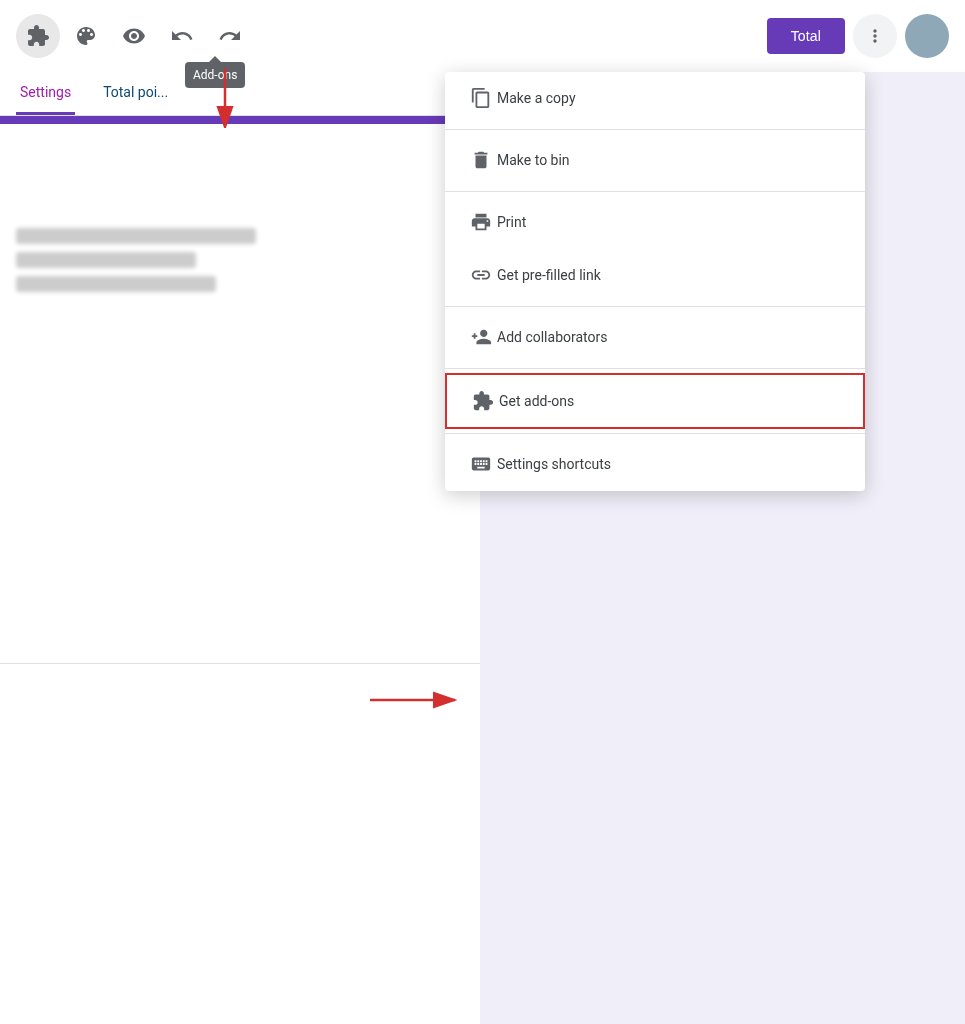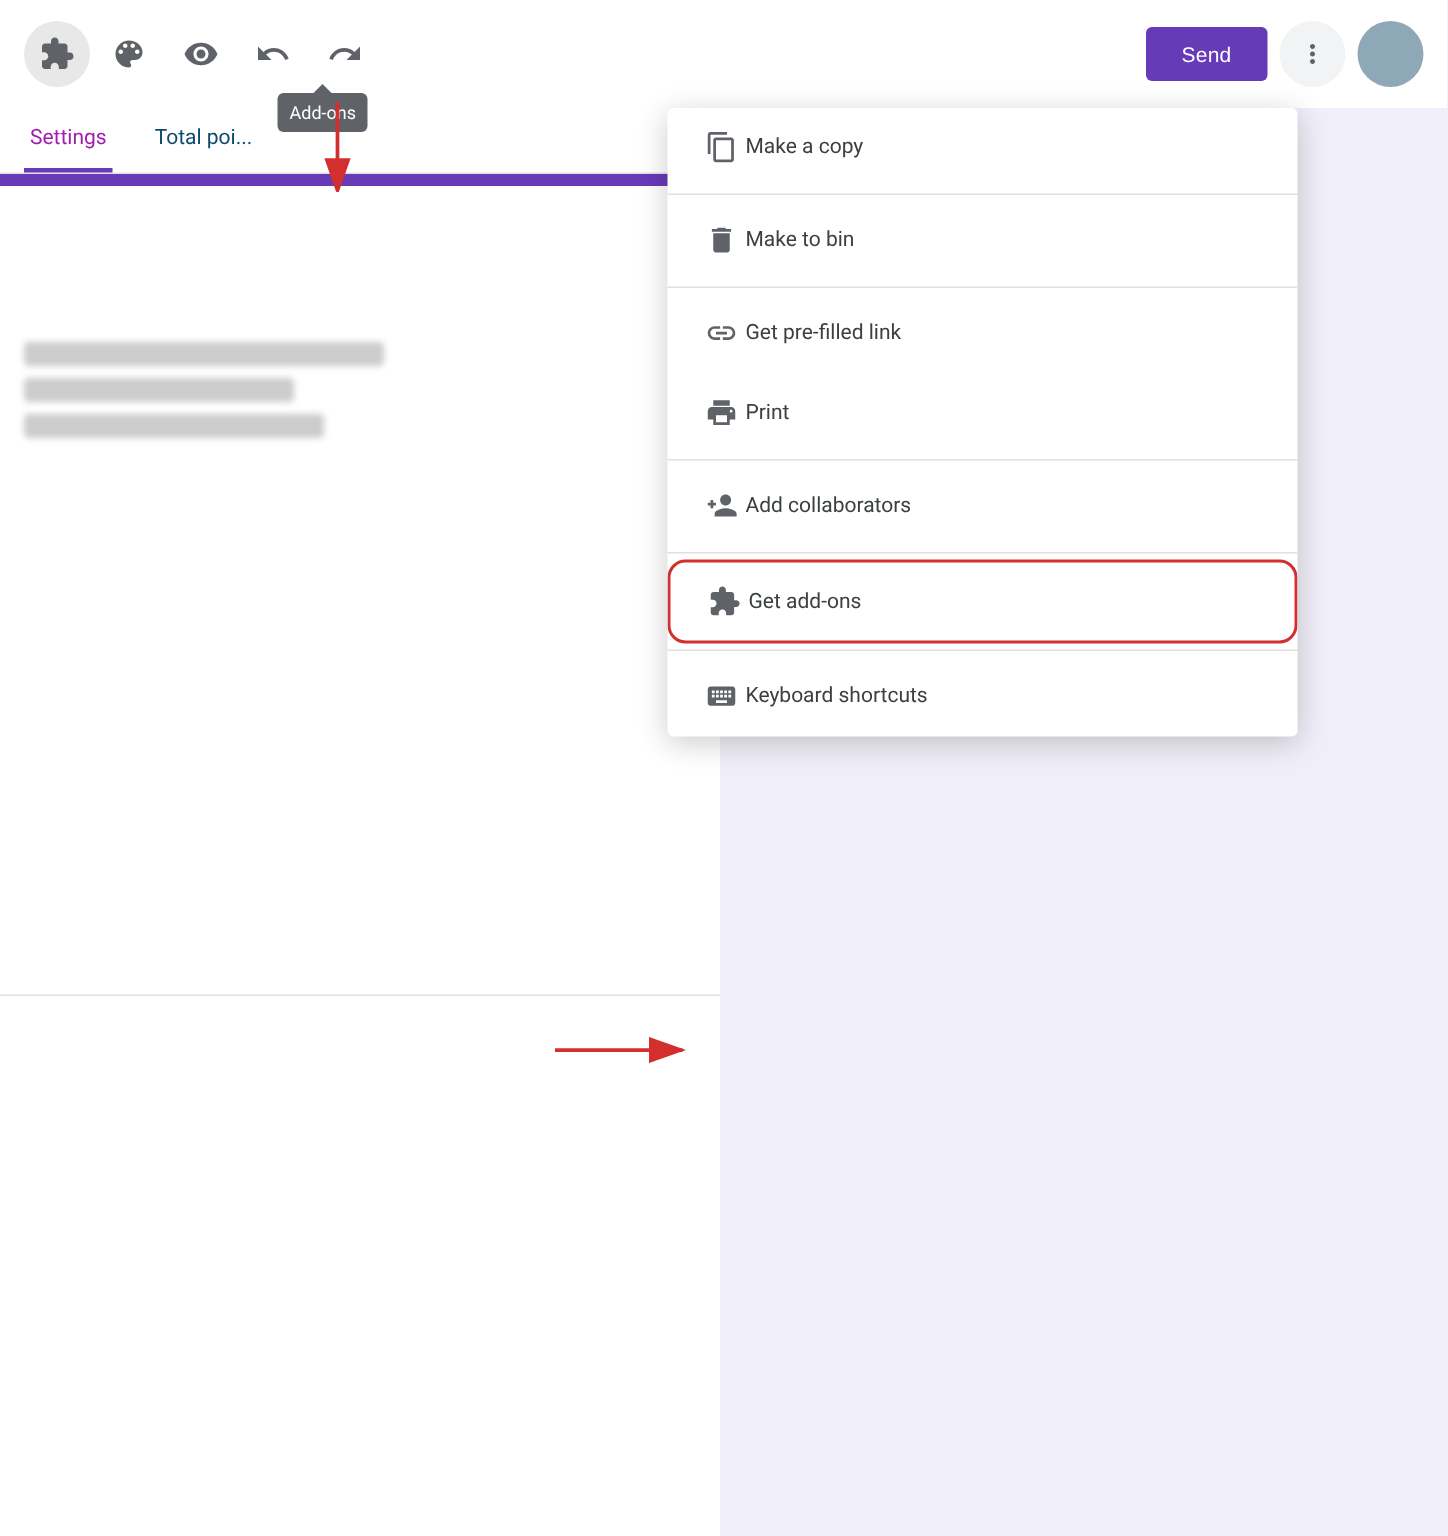--- a/index.html
+++ b/index.html
@@ -292,21 +292,21 @@
 <svg class="red-arrow-down" width="30" height="60" viewBox="0 0 30 60">
   <defs>
     <marker id="arrowhead-down" markerWidth="10" markerHeight="7" refX="5" refY="3.5" orient="auto">
       <polygon points="0 0, 10 3.5, 0 7" fill="#d32f2f"></polygon>
     </marker>
   </defs>
   <line x1="15" y1="0" x2="15" y2="50" stroke="#d32f2f" stroke-width="2.5" marker-end="url(#arrowhead-down)"></line>
 </svg>
 
 <div class="toolbar-right">
-  <button class="send-btn">Send</button>
+  <button class="send-btn">Total</button>
   <button class="more-btn">
     <svg width="20" height="20" viewBox="0 0 24 24">
       <path d="M12 8c1.1 0 2-.9 2-2s-.9-2-2-2-2 .9-2 2 .9 2 2 2zm0 2c-1.1 0-2 .9-2 2s.9 2 2 2 2-.9 2-2-.9-2-2-2zm0 6c-1.1 0-2 .9-2 2s.9 2 2 2 2-.9 2-2-.9-2-2-2z" fill="#5f6368"></path>
     </svg>
   </button>
   <div class="avatar"></div>
 </div>
 
 <div class="content-area">
 
@@ -359,62 +359,62 @@
       </svg>
     </span>
     <span class="menu-label">Make to bin</span>
   </div>
 
   <div class="menu-divider"></div>
 
   <div class="menu-item">
     <span class="menu-icon">
       <svg width="22" height="22" viewBox="0 0 24 24">
+        <path d="M19 8H5c-1.66 0-3 1.34-3 3v6h4v4h12v-4h4v-6c0-1.66-1.34-3-3-3zm-3 11H8v-5h8v5zm3-7c-.55 0-1-.45-1-1s.45-1 1-1 1 .45 1 1-.45 1-1 1zm-1-9H6v4h12V3z" fill="#5f6368"></path>
+      </svg>
+    </span>
+    <span class="menu-label">Print</span>
+  </div>
+
+  <div class="menu-item">
+    <span class="menu-icon">
+      <svg width="22" height="22" viewBox="0 0 24 24">
         <path d="M3.9 12c0-1.71 1.39-3.1 3.1-3.1h4V7H7c-2.76 0-5 2.24-5 5s2.24 5 5 5h4v-1.9H7c-1.71 0-3.1-1.39-3.1-3.1zM8 13h8v-2H8v2zm9-6h-4v1.9h4c1.71 0 3.1 1.39 3.1 3.1s-1.39 3.1-3.1 3.1h-4V17h4c2.76 0 5-2.24 5-5s-2.24-5-5-5z" fill="#5f6368"></path>
       </svg>
     </span>
     <span class="menu-label">Get pre-filled link</span>
   </div>
 
-  <div class="menu-item">
-    <span class="menu-icon">
-      <svg width="22" height="22" viewBox="0 0 24 24">
-        <path d="M19 8H5c-1.66 0-3 1.34-3 3v6h4v4h12v-4h4v-6c0-1.66-1.34-3-3-3zm-3 11H8v-5h8v5zm3-7c-.55 0-1-.45-1-1s.45-1 1-1 1 .45 1 1-.45 1-1 1zm-1-9H6v4h12V3z" fill="#5f6368"></path>
-      </svg>
-    </span>
-    <span class="menu-label">Print</span>
-  </div>
-
   <div class="menu-divider"></div>
 
   <div class="menu-item">
     <span class="menu-icon">
       <svg width="22" height="22" viewBox="0 0 24 24">
         <path d="M15 12c2.21 0 4-1.79 4-4s-1.79-4-4-4-4 1.79-4 4 1.79 4 4 4zm-9-2V8H4v2H2v2h2v2h2v-2h2v-2H6zm9 4c-2.67 0-8 1.34-8 4v2h16v-2c0-2.66-5.33-4-8-4z" fill="#5f6368"></path>
       </svg>
     </span>
     <span class="menu-label">Add collaborators</span>
   </div>
 
   <div class="menu-divider"></div>
 
 
-  <div class="menu-item highlighted" style="border: 2.5px solid #d32f2f; border-radius: 12px;">
+  <div class="menu-item highlighted" style="border: 2.5px solid #d32f2f; border-radius: 0;">
     <span class="menu-icon">
       <svg width="22" height="22" viewBox="0 0 24 24">
         <path d="M20.5 11H19V7c0-1.1-.9-2-2-2h-4V3.5C13 2.12 11.88 1 10.5 1S8 2.12 8 3.5V5H4c-1.1 0-1.99.9-1.99 2v3.8H3.5c1.49 0 2.7 1.21 2.7 2.7s-1.21 2.7-2.7 2.7H2V20c0 1.1.9 2 2 2h3.8v-1.5c0-1.49 1.21-2.7 2.7-2.7s2.7 1.21 2.7 2.7V22H17c1.1 0 2-.9 2-2v-4h1.5c1.38 0 2.5-1.12 2.5-2.5S21.88 11 20.5 11z" fill="#5f6368"></path>
       </svg>
     </span>
     <span class="menu-label">Get add-ons</span>
   </div>
 
   <div class="menu-divider"></div>
 
   <div class="menu-item">
     <span class="menu-icon">
       <svg width="22" height="22" viewBox="0 0 24 24">
         <path d="M20 5H4c-1.1 0-1.99.9-1.99 2L2 17c0 1.1.9 2 2 2h16c1.1 0 2-.9 2-2V7c0-1.1-.9-2-2-2zm-9 3h2v2h-2V8zm0 3h2v2h-2v-2zM8 8h2v2H8V8zm0 3h2v2H8v-2zm-1 2H5v-2h2v2zm0-3H5V8h2v2zm9 7H8v-2h8v2zm0-4h-2v-2h2v2zm0-3h-2V8h2v2zm3 3h-2v-2h2v2zm0-3h-2V8h2v2z" fill="#5f6368"></path>
       </svg>
     </span>
-    <span class="menu-label">Keyboard shortcuts</span>
+    <span class="menu-label">Settings shortcuts</span>
   </div>
 
 </div>
 
 </body></html>

